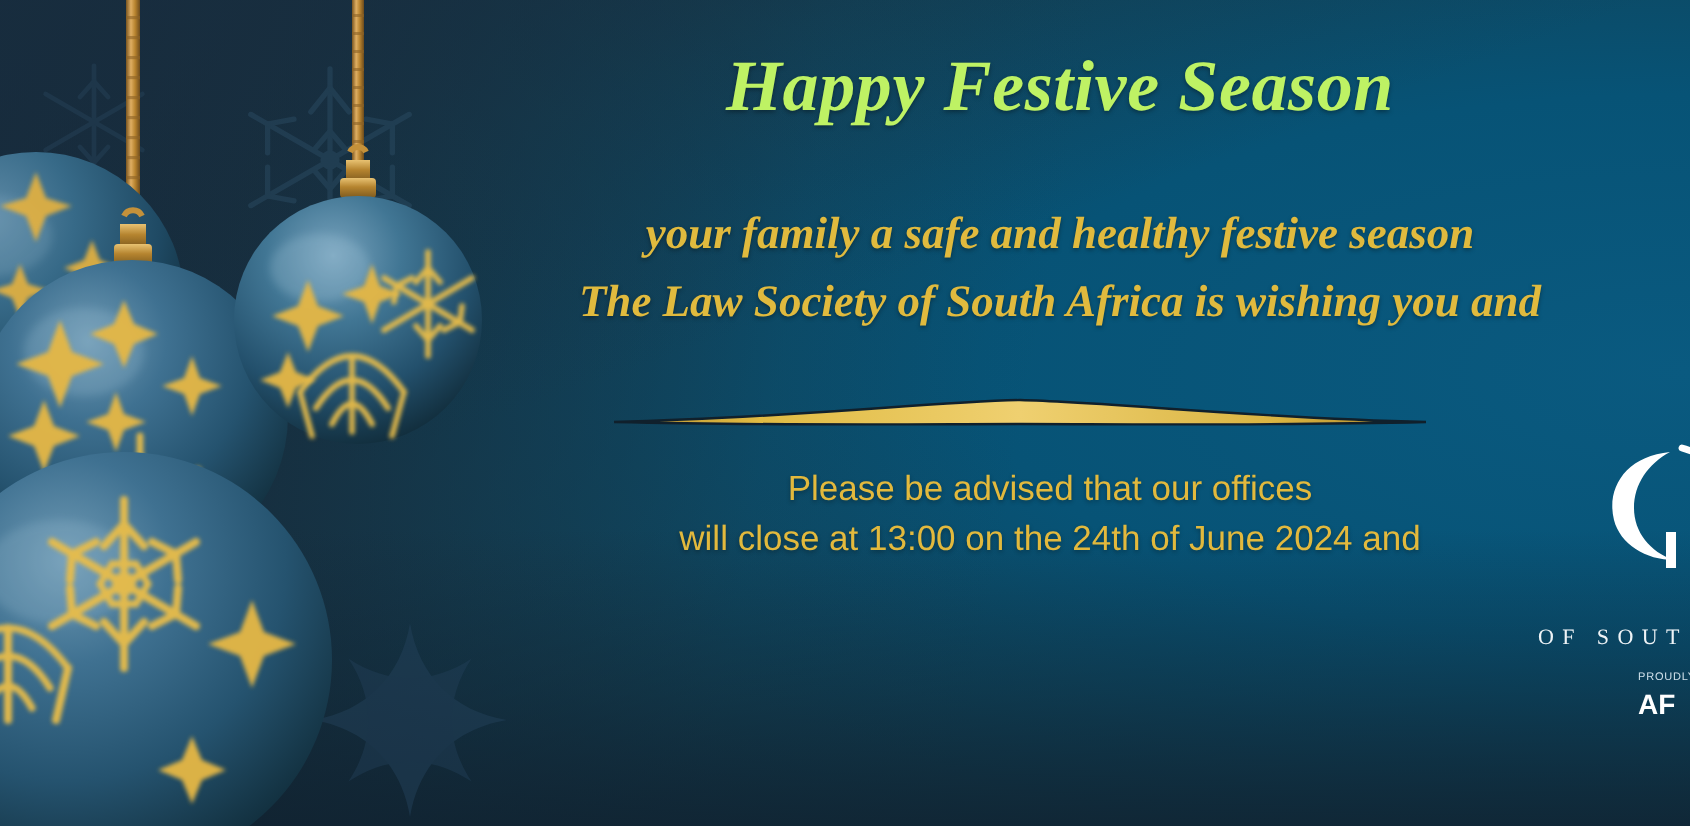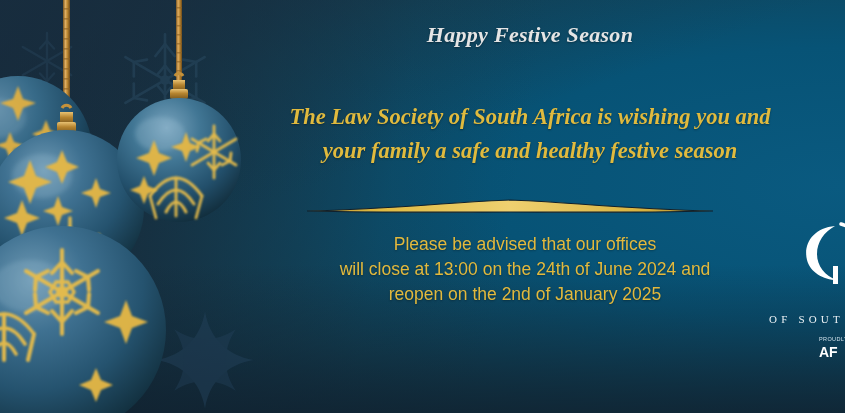--- a/index.html
+++ b/index.html
@@ -59,23 +59,23 @@
   
   .title {
     position: absolute;
     left: 300px;
     top: 22px;
     width: 460px;
     text-align: center;
     font-family: "Liberation Serif", serif;
     font-style: italic;
     font-weight: 700;
-    font-size: 22px;
+    font-size: 36px;
     letter-spacing: .3px;
-    color: #e5e5e5;
+    color: #bef264;
     text-shadow: 0 1px 2px rgba(0,0,0,.35);
   }
   .subtitle {
     position: absolute;
     left: 240px;
     top: 100px;
     width: 580px;
     text-align: center;
     font-family: "Liberation Serif", serif;
     font-style: italic;
@@ -435,43 +435,42 @@
           <path d="M126 300 l6 16 16 6 -16 6 -6 16 -6 -16 -16 -6 16 -6 z"></path>
           <path d="M96 368 l5 12 12 5 -12 5 -5 12 -5 -12 -12 -5 12 -5 z"></path>
         </g>
       </g>
     </svg>
   </div>
 
   <div class="title">Happy Festive Season</div>
 
   <div class="subtitle">
+    <div>your family a safe and healthy festive season</div>
     <div>The Law Society of South Africa is wishing you and</div>
-    <div>your family a safe and healthy festive season</div>
   </div>
 
   <div class="divider">
     <svg viewBox="0 0 410 24" preserveAspectRatio="none">
       <defs>
         <linearGradient id="divG" x1="0" y1="0" x2="1" y2="0">
           <stop offset="0%" stop-color="#b8912f"></stop>
           <stop offset="18%" stop-color="#e0bb43"></stop>
           <stop offset="50%" stop-color="#efd070"></stop>
           <stop offset="82%" stop-color="#d9b441"></stop>
           <stop offset="100%" stop-color="#a9842a"></stop>
         </linearGradient>
       </defs>
       <path d="M2 15 C 90 13, 160 5, 205 4 C 250 5, 320 13, 408 15 C 320 17, 250 16, 205 16 C 160 16, 90 17, 2 15 Z" fill="url(#divG)" stroke="#10202c" stroke-width="1.2"></path>
     </svg>
   </div>
 
   <div class="notice">
     <div>Please be advised that our offices</div>
     <div>will close at 13:00 on the 24th of June 2024 and</div>
-    <div>reopen on the 2nd of January 2025</div>
   </div>
 
   <div class="logo">
     <div class="logo-emblem">
       <svg width="80" height="62" viewBox="0 0 80 62">
         <path d="M44 4 C22 6, 12 22, 16 38 C19 50, 32 58, 46 58 C34 54, 26 44, 26 32 C26 20, 33 10, 44 4 Z" fill="#ffffff"></path>
         <path d="M50 2 C64 6, 74 16, 76 28" fill="none" stroke="#ffffff" stroke-width="3.4" stroke-linecap="round"></path>
         <rect x="42" y="44" width="5" height="18" fill="#ffffff"></rect>
       </svg>
     </div>

